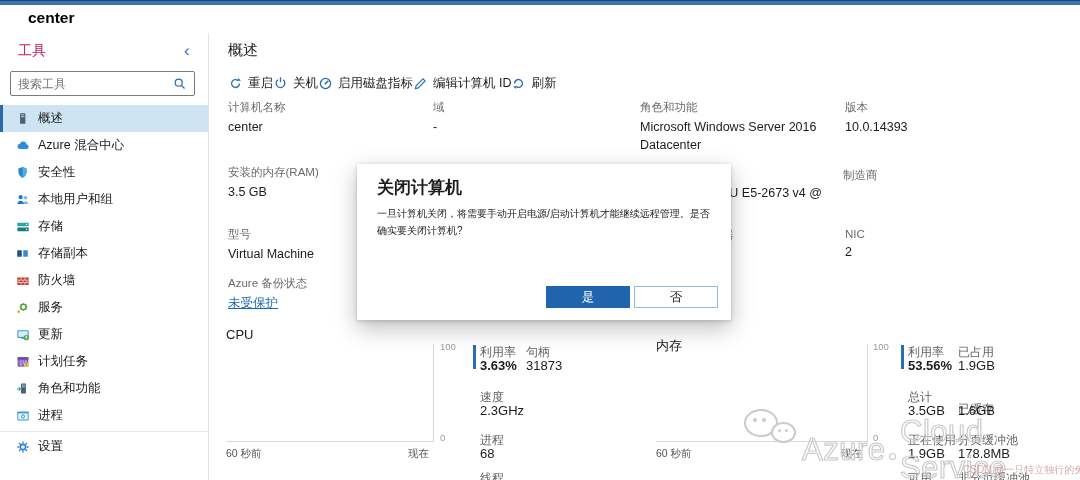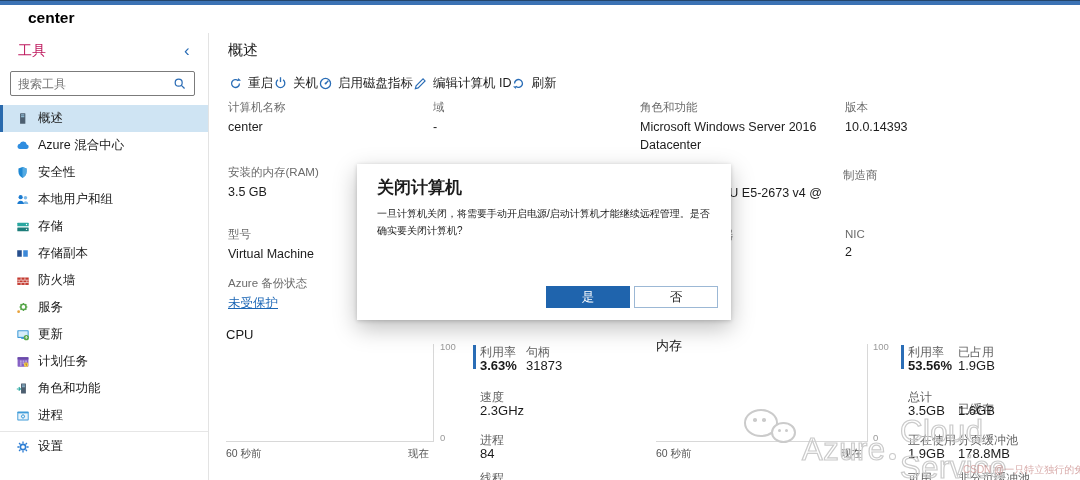--- a/index.html
+++ b/index.html
@@ -324,21 +324,21 @@
 <div class="abs xlab" style="left:226px;top:447px;">60 秒前</div>
 <div class="abs xlab" style="left:408px;top:447px;">现在</div>
 <div class="abs metric-bar" style="left:473px;top:345px;"></div>
 <div class="abs stat-lbl" style="left:480px;top:344px;">利用率</div>
 <div class="abs stat-val bold" style="left:480px;top:358px;">3.63%</div>
 <div class="abs stat-lbl" style="left:526px;top:344px;">句柄</div>
 <div class="abs stat-val" style="left:526px;top:358px;">31873</div>
 <div class="abs stat-lbl" style="left:480px;top:389px;">速度</div>
 <div class="abs stat-val" style="left:480px;top:403px;">2.3GHz</div>
 <div class="abs stat-lbl" style="left:480px;top:432px;">进程</div>
-<div class="abs stat-val" style="left:480px;top:446px;">84</div>
+<div class="abs stat-val" style="left:480px;top:446px;">68</div>
 <div class="abs stat-lbl" style="left:480px;top:470px;">线程</div>
 
 <div class="abs chart-title" style="left:656px;top:337px;">内存</div>
 <div class="abs plot" style="left:656px;top:344px;width:212px;height:98px;"></div>
 <div class="abs ylab" style="left:873px;top:341px;">100</div>
 <div class="abs ylab" style="left:873px;top:432px;">0</div>
 <div class="abs xlab" style="left:656px;top:447px;">60 秒前</div>
 <div class="abs xlab" style="left:841px;top:447px;">现在</div>
 <div class="abs metric-bar" style="left:901px;top:345px;"></div>
 <div class="abs stat-lbl" style="left:908px;top:344px;">利用率</div>

